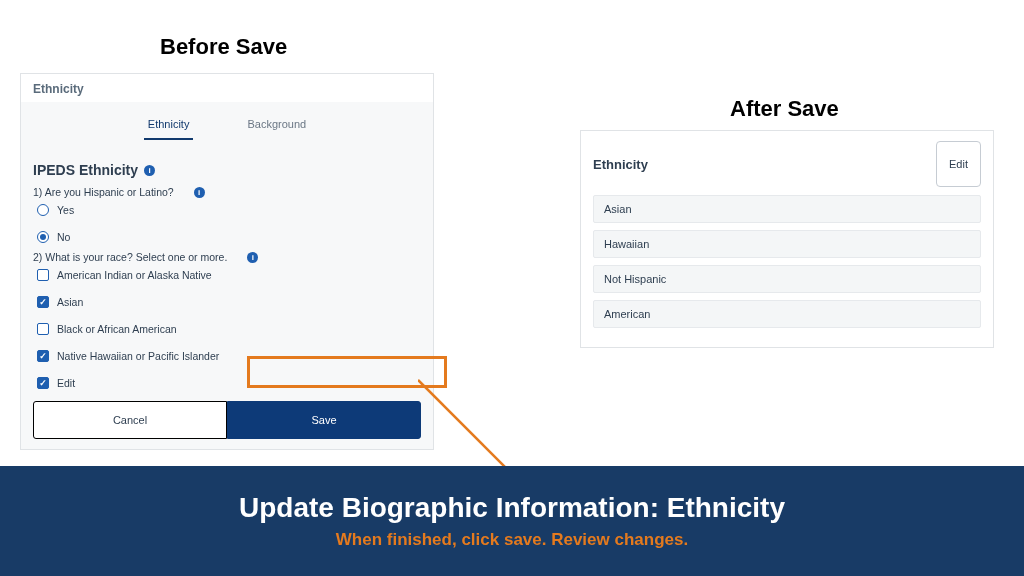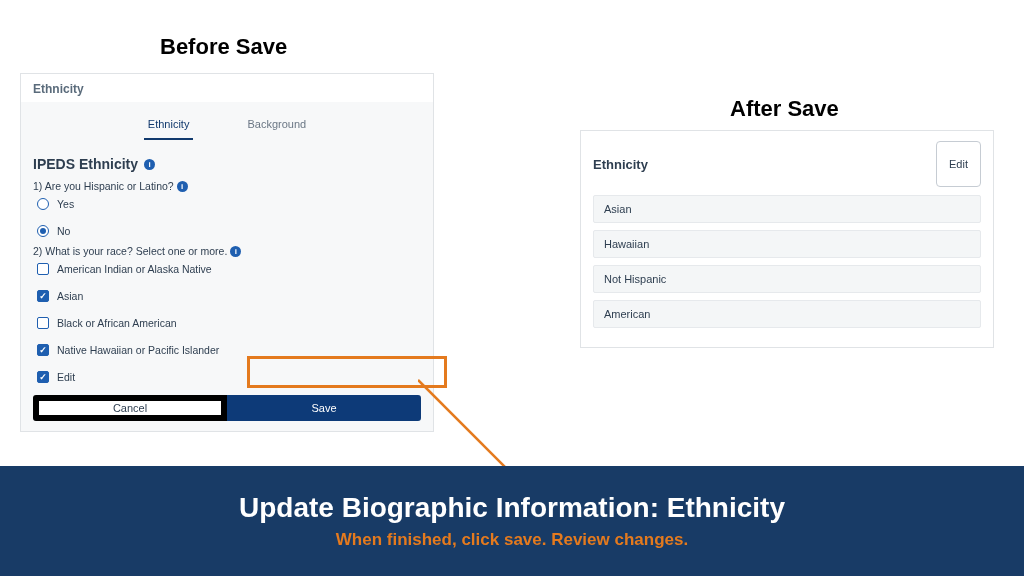--- a/index.html
+++ b/index.html
@@ -10,32 +10,32 @@
   .hdr-before{top:34px;left:160px}
   .hdr-after{top:96px;left:730px}
 
   
   .panel-left{position:absolute;top:73px;left:20px;width:414px;border:1px solid #e0e3e6;background:#fff}
   .pl-title{padding:8px 12px 6px;color:#5a6b7b;font-size:12px;font-weight:700}
   .pl-body{background:#f7f8f9;padding:0 12px 10px}
   .tabs{display:flex;justify-content:center;gap:50px;padding-top:10px}
   .tab{font-size:11px;color:#6b7785;padding:6px 4px 8px;border-bottom:2px solid transparent;cursor:pointer}
   .tab.active{color:#123a6e;border-bottom:2px solid #123a6e}
-  .sec-title{display:flex;align-items:center;gap:6px;color:#2e3e50;font-size:14px;font-weight:600;margin:16px 0 8px}
+  .sec-title{display:flex;align-items:center;gap:6px;color:#2e3e50;font-size:14px;font-weight:600;margin:22px 0 8px}
   .info{width:11px;height:11px;border-radius:50%;background:#1f5fb0;display:inline-flex;align-items:center;justify-content:center;color:#fff;font-size:8px;font-weight:700}
-  .q{font-size:10.5px;color:#2e3e50;margin:8px 0 6px;display:flex;align-items:center;gap:3px}
+  .q{font-size:10.5px;color:#2e3e50;margin:8px 0 6px;display:flex;align-items:center;gap:20px}
   .opts{display:flex;flex-direction:column;gap:15px;margin-left:4px}
   .opt{display:flex;align-items:center;gap:8px;font-size:10.5px;color:#2e3e50}
   .radio{width:12px;height:12px;border:1.5px solid #1f5fb0;border-radius:50%;display:inline-flex;align-items:center;justify-content:center;background:#fff}
   .radio.sel::after{content:"";width:6px;height:6px;border-radius:50%;background:#1f5fb0}
   .check{width:12px;height:12px;border:1.5px solid #1f5fb0;border-radius:2px;display:inline-flex;align-items:center;justify-content:center;background:#fff;color:#fff;font-size:9px;font-weight:700}
   .check.sel{background:#1f5fb0}
   .check.sel::after{content:"✓"}
   .btnrow{display:flex;gap:0;margin-top:12px}
-  .btn{flex:1;height:26px;font-size:11px;border:6px solid #000000;background:#fff;display:flex;align-items:center;justify-content:center;cursor:pointer}
+  .btn{flex:1;height:38px;font-size:11px;border:1px solid #000000;background:#fff;display:flex;align-items:center;justify-content:center;cursor:pointer}
   .btn-cancel{color:#2e3e50;border-radius:3px 0 0 3px}
   .btn-save{background:#0d3a78;color:#fff;border-color:#0d3a78;border-radius:0 3px 3px 0}
   .save-ring{position:absolute;border:3px solid #e47a1e;pointer-events:none}
 
   
   .panel-right{position:absolute;top:130px;left:580px;width:414px;border:1px solid #e0e3e6;background:#fff;padding:10px 12px 12px}
   .pr-head{display:flex;align-items:center;justify-content:space-between;margin-bottom:8px}
   .pr-title{font-size:13px;font-weight:700;color:#2e3e50}
   .btn-edit{font-size:11px;border:1px solid #c6ccd3;background:#fff;color:#2e3e50;border-radius:4px;padding:16px 12px;cursor:pointer}
   .val{background:#f4f6f7;border:1px solid #e6e9ec;border-radius:2px;padding:7px 10px;font-size:11px;color:#2e3e50;margin-bottom:7px}

